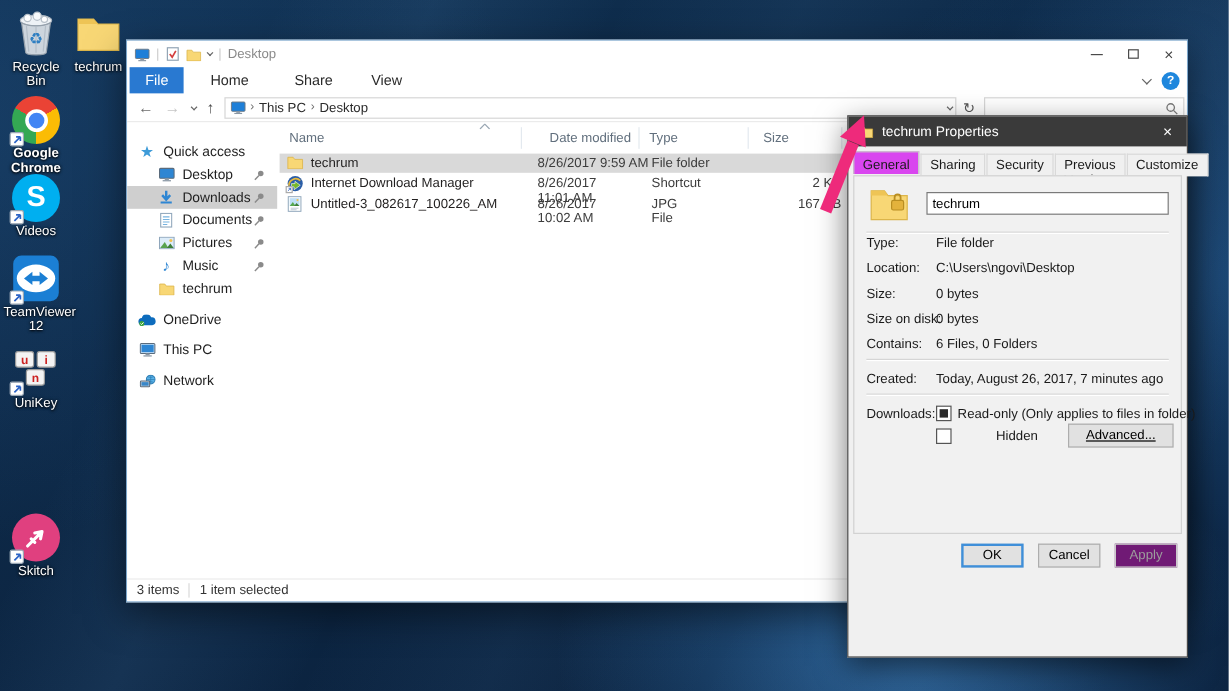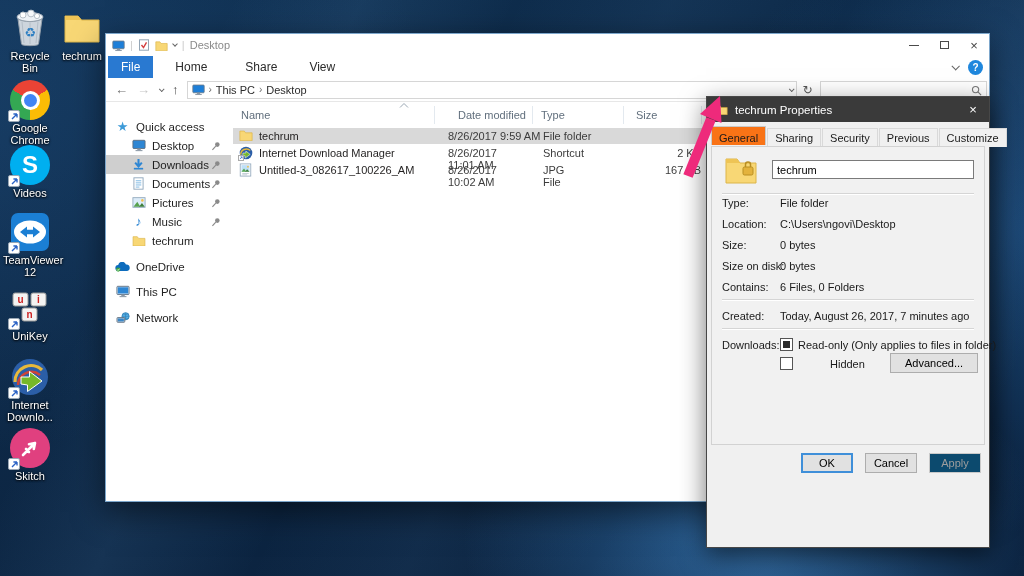--- a/index.html
+++ b/index.html
@@ -96,34 +96,34 @@
   
   .dlg { position:absolute; left:706px; top:96px; width:284px; height:452px; background:#f0f0f0;
     border:1px solid #474747; box-shadow:0 8px 24px rgba(0,0,0,.55); z-index:3; font-size:11px; }
   .dlg-tb { position:absolute; left:0; top:0; right:0; height:25px; background:#3a3a3a; display:flex; align-items:center; padding-left:8px; }
   .dlg-tb .t { color:#fff; font-size:11.5px; margin-left:7px; }
   .dlg-x { position:absolute; right:0; top:0; width:32px; height:25px; color:#fff; font-size:13px;
     display:flex; align-items:center; justify-content:center; }
   .dlg-tabs { position:absolute; left:4px; top:31px; height:19px; display:flex; }
   .dtab { padding:3px 7px 2px; border:1px solid #d9d9d9; border-bottom:none; background:#f0f0f0; margin-right:1px;
     font-size:11px; color:#1a1a1a; }
-  .dtab.on { background:#f97316; position:relative; top:-2px; padding-top:5px; border-color:#c9c9c9; }
+  .dtab.on { background:#d946ef; position:relative; top:-2px; padding-top:5px; border-color:#c9c9c9; }
   .dlg-page { position:absolute; left:4px; right:4px; top:49px; height:299px; border:1px solid #d2d2d2; background:#f1f1f1; }
   .drow { position:absolute; left:10px; right:10px; }
   .drow .dl { position:absolute; left:0; color:#1a1a1a;text-align:right; }
   .drow .dv { position:absolute; left:58px; color:#1a1a1a; white-space:nowrap; }
   .dsep { position:absolute; left:10px; right:10px; height:2px; border-top:1px solid #d5d5d5; border-bottom:1px solid #fff; }
   .nameinput { position:absolute; left:60px; right:10px; top:13px; height:19px; border:1px solid #7a7a7a; background:#fff;
     font-size:11px; padding:0 4px; font-family:inherit; color:#000; }
   .cb { position:absolute; width:13px; height:13px; border:1px solid #555; background:#fff; }
   .cb.ind::after { content:""; position:absolute; left:2px; top:2px; width:7px; height:7px; background:#2b2b2b; }
   .dbtn { position:absolute; height:20px; background:#e1e1e1; border:1px solid #adadad; font-size:11px; color:#000;
     display:flex; align-items:center; justify-content:center; font-family:inherit; }
   .dbtn.focus { border:2px solid #3f8fd9; }
-  .dbtn.disabled { color:#9d9d9d; background:#0c4a6e; border-color:#c9c9c9; }
+  .dbtn.disabled { color:#9d9d9d; background:#701a75; border-color:#c9c9c9; }
 
   
   .chev { display:inline-block; width:6px; height:6px; border-right:1.4px solid #666; border-bottom:1.4px solid #666; transform:rotate(45deg) translateY(-1px); }
   .chev.sm { width:4px; height:4px; }
   .arrow-font { font-size:13px; }
 
   .annot { position:absolute; z-index:4; }
 </style>
 </head>
 <body>
@@ -149,21 +149,21 @@
   <div class="dicon" style="left:58px;top:8px;width:48px;">
     <div class="art">
       <svg width="40" height="40" viewBox="0 0 40 40">
         <path d="M3 8 h13 l3.5 4 H37 v22 H3 z" fill="#f8d775" stroke="#dcb54a"></path>
         <path d="M3 8 h13 l3.5 4 H3 z" fill="#eec455"></path>
       </svg>
     </div>
     <div class="lbl">techrum</div>
   </div>
 
-  <div class="dicon" style="left:3px;top:80px;">
+  <div class="dicon" style="left:3px;top:80px;font-weight:bold;">
     <div class="art">
       <div class="circle" style="background:conic-gradient(from -60deg,#ea4335 0 120deg,#fbbc05 120deg 240deg,#34a853 240deg 360deg);">
         <div style="width:19px;height:19px;border-radius:50%;background:#fff;display:flex;align-items:center;justify-content:center;">
           <div style="width:13px;height:13px;border-radius:50%;background:#4285f4;"></div>
         </div>
       </div>
       <span class="sc-badge">
         <svg width="9" height="9" viewBox="0 0 9 9">
             <path d="M2 7 L7 2 M7 2 H3.4 M7 2 V5.6" stroke="#2b63c6" stroke-width="1.4" fill="none"></path>
           </svg>
@@ -212,36 +212,20 @@
       </svg>
       <span class="sc-badge">
         <svg width="9" height="9" viewBox="0 0 9 9">
             <path d="M2 7 L7 2 M7 2 H3.4 M7 2 V5.6" stroke="#2b63c6" stroke-width="1.4" fill="none"></path>
           </svg>
       </span>
     </div>
     <div class="lbl">UniKey</div>
   </div>
 
-  <div class="dicon" style="left:3px;top:357px;">
-    <div class="art">
-      <svg width="40" height="40" viewBox="0 0 40 40">
-        <circle cx="20" cy="20" r="18" fill="#2b5ea7"></circle>
-        <path d="M5 25 a16 16 0 0 1 27-12" stroke="#e8b93c" stroke-width="3.2" fill="none"></path>
-        <path d="M8 28 a13.5 13.5 0 0 1 22-10" stroke="#cf4436" stroke-width="2.4" fill="none"></path>
-        <path d="M11 20 h8.5 v-5.5 l12.5 9.5 -14.5 10.5 v-6.5 l-6.5-1 z" fill="#76b82a" stroke="#fff" stroke-width="1"></path>
-      </svg>
-      <span class="sc-badge">
-        <svg width="9" height="9" viewBox="0 0 9 9">
-            <path d="M2 7 L7 2 M7 2 H3.4 M7 2 V5.6" stroke="#2b63c6" stroke-width="1.4" fill="none"></path>
-          </svg>
-      </span>
-    </div>
-    <div class="lbl">Internet Downlo...</div>
-  </div>
 
   <div class="dicon" style="left:3px;top:428px;">
     <div class="art">
       <div class="circle" style="background:#e0407f;">
         <svg width="24" height="24" viewBox="0 0 24 24">
             <path d="M5 19 L17 7 M17 7 l-6 1.2 M17 7 l-1.2 6 M8 13 l3 3" stroke="#fff" stroke-width="2.6" fill="none" stroke-linecap="round"></path>
           </svg>
       </div>
       <span class="sc-badge">
         <svg width="9" height="9" viewBox="0 0 9 9">
@@ -491,20 +475,40 @@
                 <path d="M4 12.8 h8 M4 14.4 h6" stroke="#aab8c6" stroke-width="0.8"></path>
               </svg></span>
           <span class="fname">Untitled-3_082617_100226_AM</span>
           <span class="fdate">8/26/2017 10:02 AM</span>
           <span class="ftype">JPG File</span>
           <span class="fsize">167 KB</span>
         </div>
       </div>
     </div>
 
+    <div class="statusbar">
+      <span class="s1">3 items</span>
+      <span class="ssep"></span>
+      <span>1 item selected</span>
+      <div class="viewbtns">
+        <span class="vbtn on">
+            <svg width="12" height="11" viewBox="0 0 12 11">
+              <rect x="0.5" y="0.5" width="4" height="10" fill="#9fb6ca" stroke="#7792a8"></rect>
+              <path d="M6 2 h5 M6 5.5 h5 M6 9 h5" stroke="#7792a8" stroke-width="1.3"></path>
+            </svg>
+          </span>
+        <span class="vbtn">
+            <svg width="13" height="11" viewBox="0 0 13 11">
+              <rect x="0.5" y="0.5" width="12" height="10" fill="#fff" stroke="#9aa7b3"></rect>
+              <rect x="2" y="2" width="9" height="7" fill="#bcd3e8"></rect>
+              <path d="M2 9 l3-3.5 2.5 3.5z" fill="#6b93b5"></path>
+            </svg>
+          </span>
+      </div>
+    </div>
   </div>
 
   <div class="dlg">
     <div class="dlg-tb">
       <svg width="13" height="11" viewBox="0 0 16 13">
           <path d="M1 2 h5 l1.5 2 H15 v9 H1z" fill="#f8d775" stroke="#caa43e" stroke-width="0.8"></path>
         </svg>
       <span class="t">techrum Properties</span>
       <span class="dlg-x">×</span>
     </div>
@@ -562,21 +566,21 @@
 
       <div class="drow" style="top:192px;">
         <span class="dl">Downloads:</span>
         <span class="cb ind" style="left:58px;top:-1px;"></span>
         <span class="dv" style="left:76px;white-space:nowrap;">Read-only (Only applies to files in folder)</span>
       </div>
       <div class="drow" style="top:211px;">
         <span class="cb" style="left:58px;top:-1px;"></span>
         <span class="dv" style="left:76px;margin-left:32px;">Hidden</span>
       </div>
-      <button class="dbtn" style="left:178px;top:206px;width:88px;">Advanced...</button>
+      <button class="dbtn" style="left:178px;top:206px;width:88px;text-decoration:underline;">Advanced...</button>
     </div>
 
     <button class="dbtn focus" style="left:94px;top:356px;width:52px;">OK</button>
     <button class="dbtn" style="left:158px;top:356px;width:52px;">Cancel</button>
     <button class="dbtn disabled" style="left:222px;top:356px;width:52px;">Apply</button>
   </div>
 
   <svg class="annot" style="left:678px;top:90px;" width="52" height="95" viewBox="0 0 52 95">
     <path d="M10 86 L33 29" stroke="#ee2a7b" stroke-width="10"></path>
     <polygon points="42,6 43.5,33 22,24" fill="#ee2a7b"></polygon>

